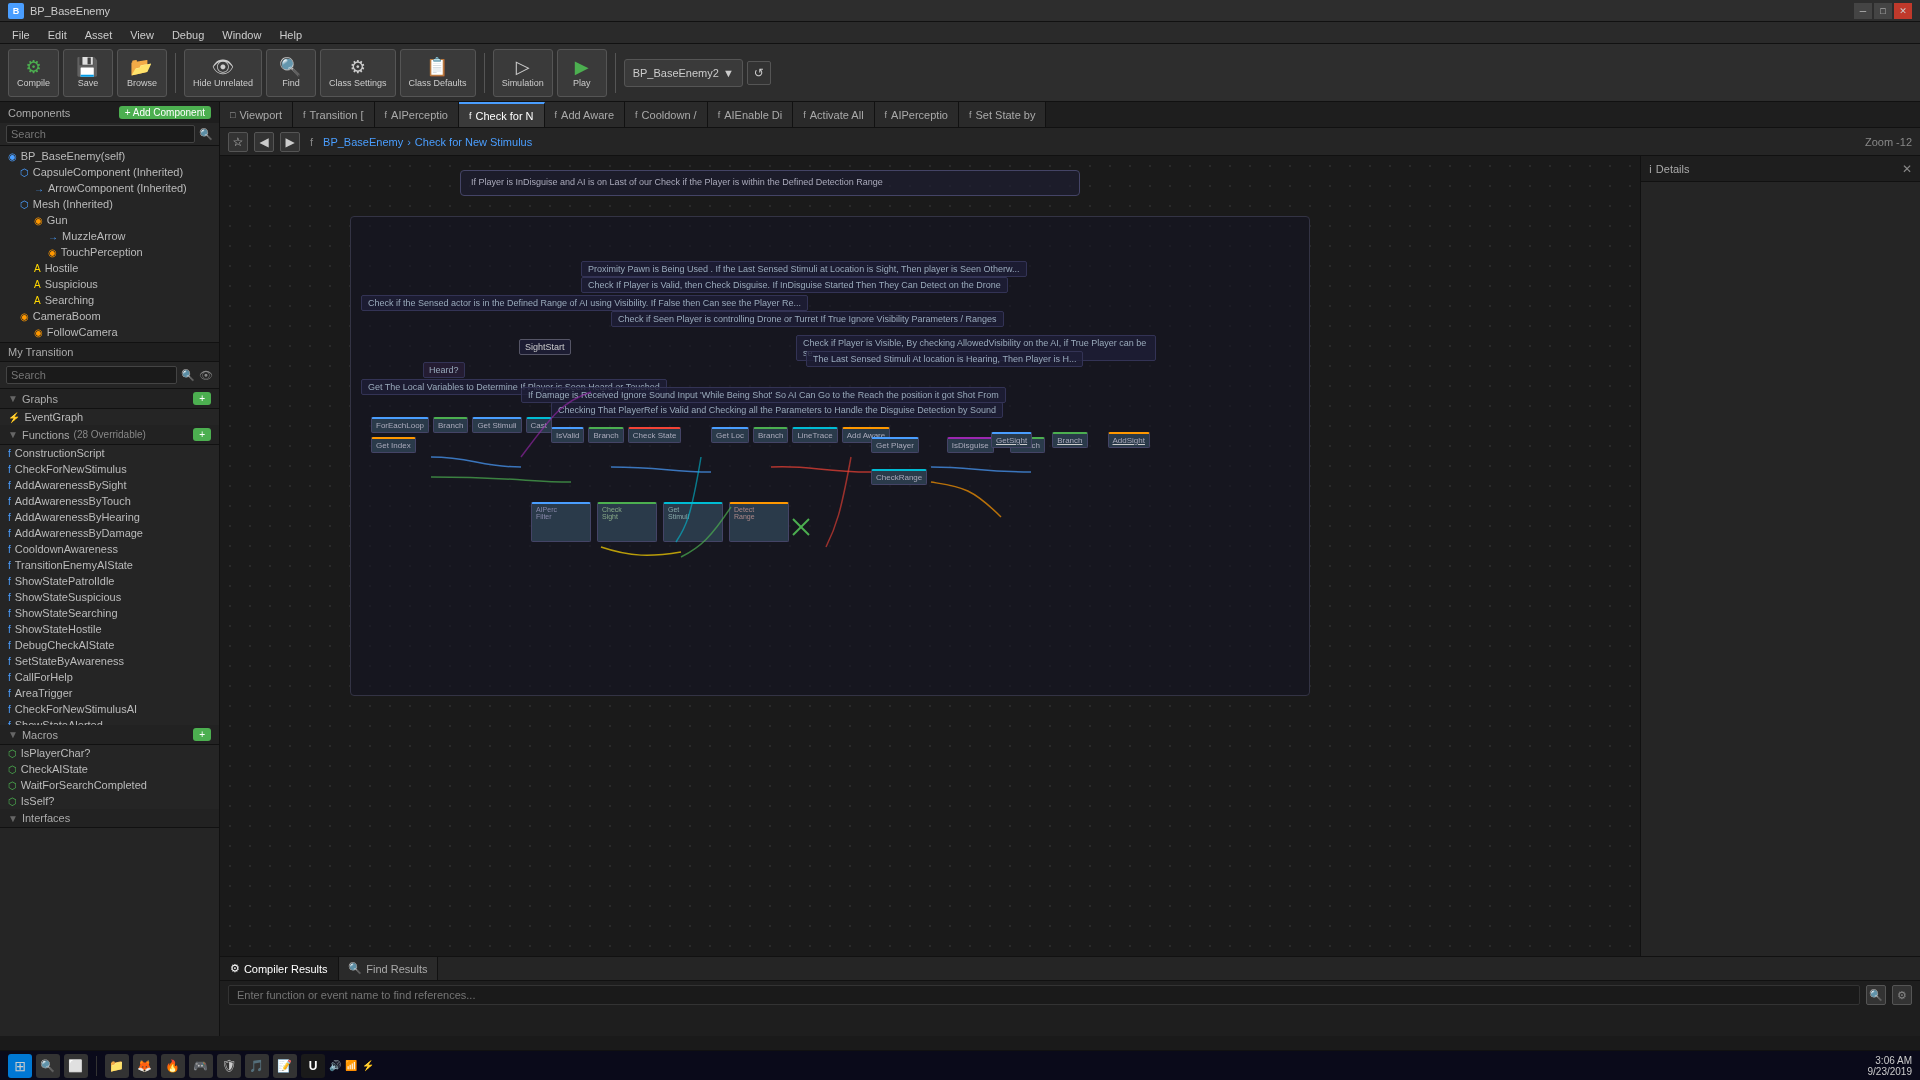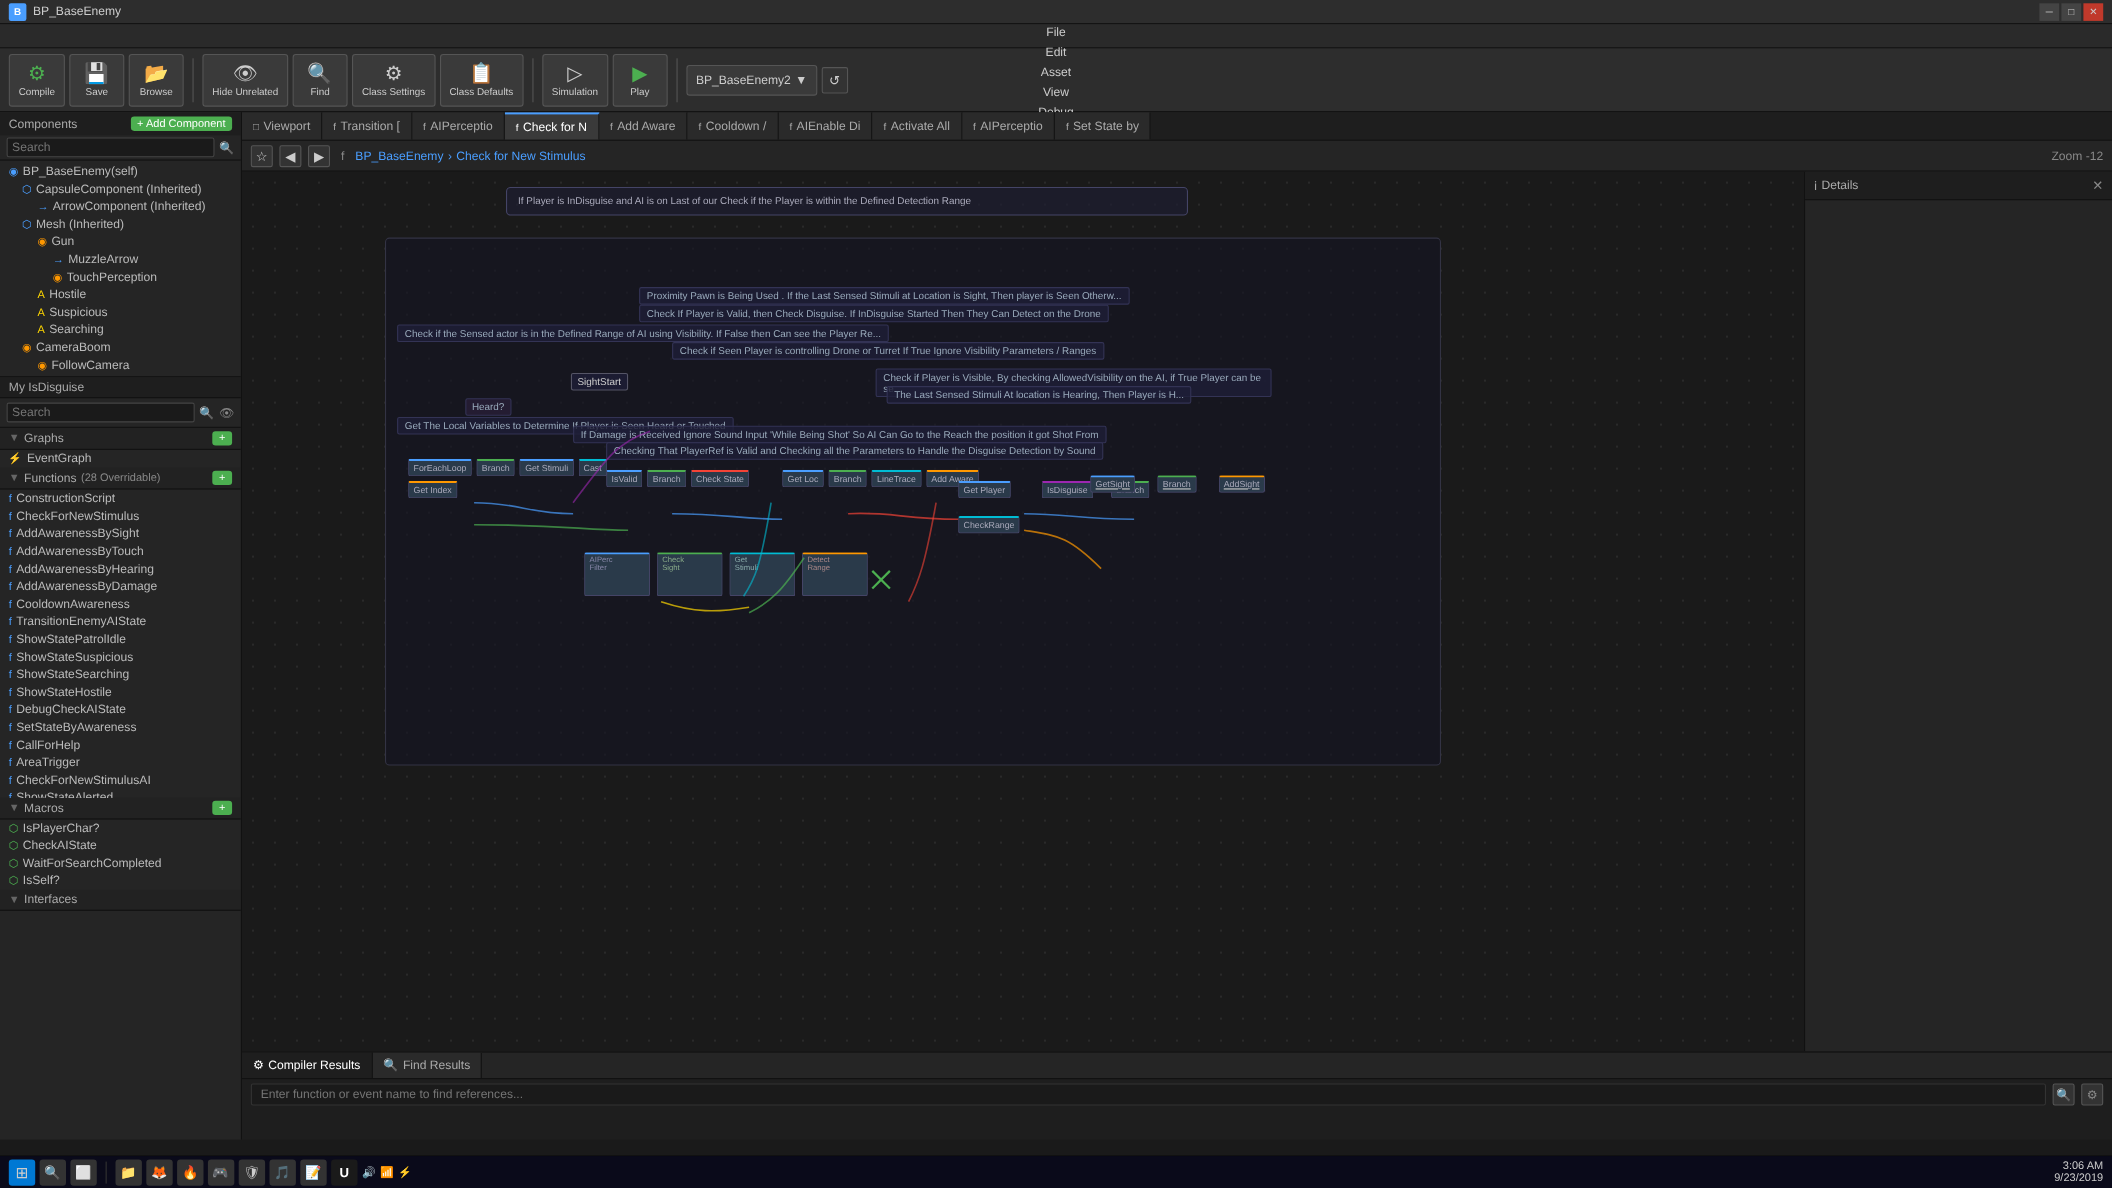--- a/index.html
+++ b/index.html
@@ -42,25 +42,24 @@
       cursor: pointer;
       display: flex; align-items: center; justify-content: center;
     }
     #titlebar .win-btn.close { background: #c0392b; }
 
     
     #menubar {
       height: 22px;
       background: #2a2a2a;
       display: flex;
-      align-items: center;
+      align-items: flex-end;
       padding: 0 4px;
       border-bottom: 1px solid #111;
       gap: 2px;
-      flex-direction: column;
     }
     .menu-item {
       padding: 2px 8px;
       color: #ccc;
       font-size: 11px;
       cursor: pointer;
     }
 
     
     #toolbar {
@@ -606,21 +605,21 @@
         </div>
         <div class="component-item comp-indent-2">
           <span class="comp-icon icon-orange">◉</span>
           <span>FollowCamera</span>
         </div>
       </div>
     </div>
 
     <div style="flex:1;display:flex;flex-direction:column;overflow:hidden;">
       <div class="my-blueprint-header">
-        <span>My IsDisguise</span>
+        <span>My Transition</span>
       </div>
       <div class="blueprint-search">
         <input type="text" placeholder="Search" style="">
         <span style="color:#888;font-size:11px;">🔍</span>
         <span style="color:#888;font-size:11px;cursor:pointer;">👁</span>
       </div>
 
       <div class="bp-section-header">
         <span style="font-size:10px;color:#666;">▼</span>
         <span>Graphs</span>

